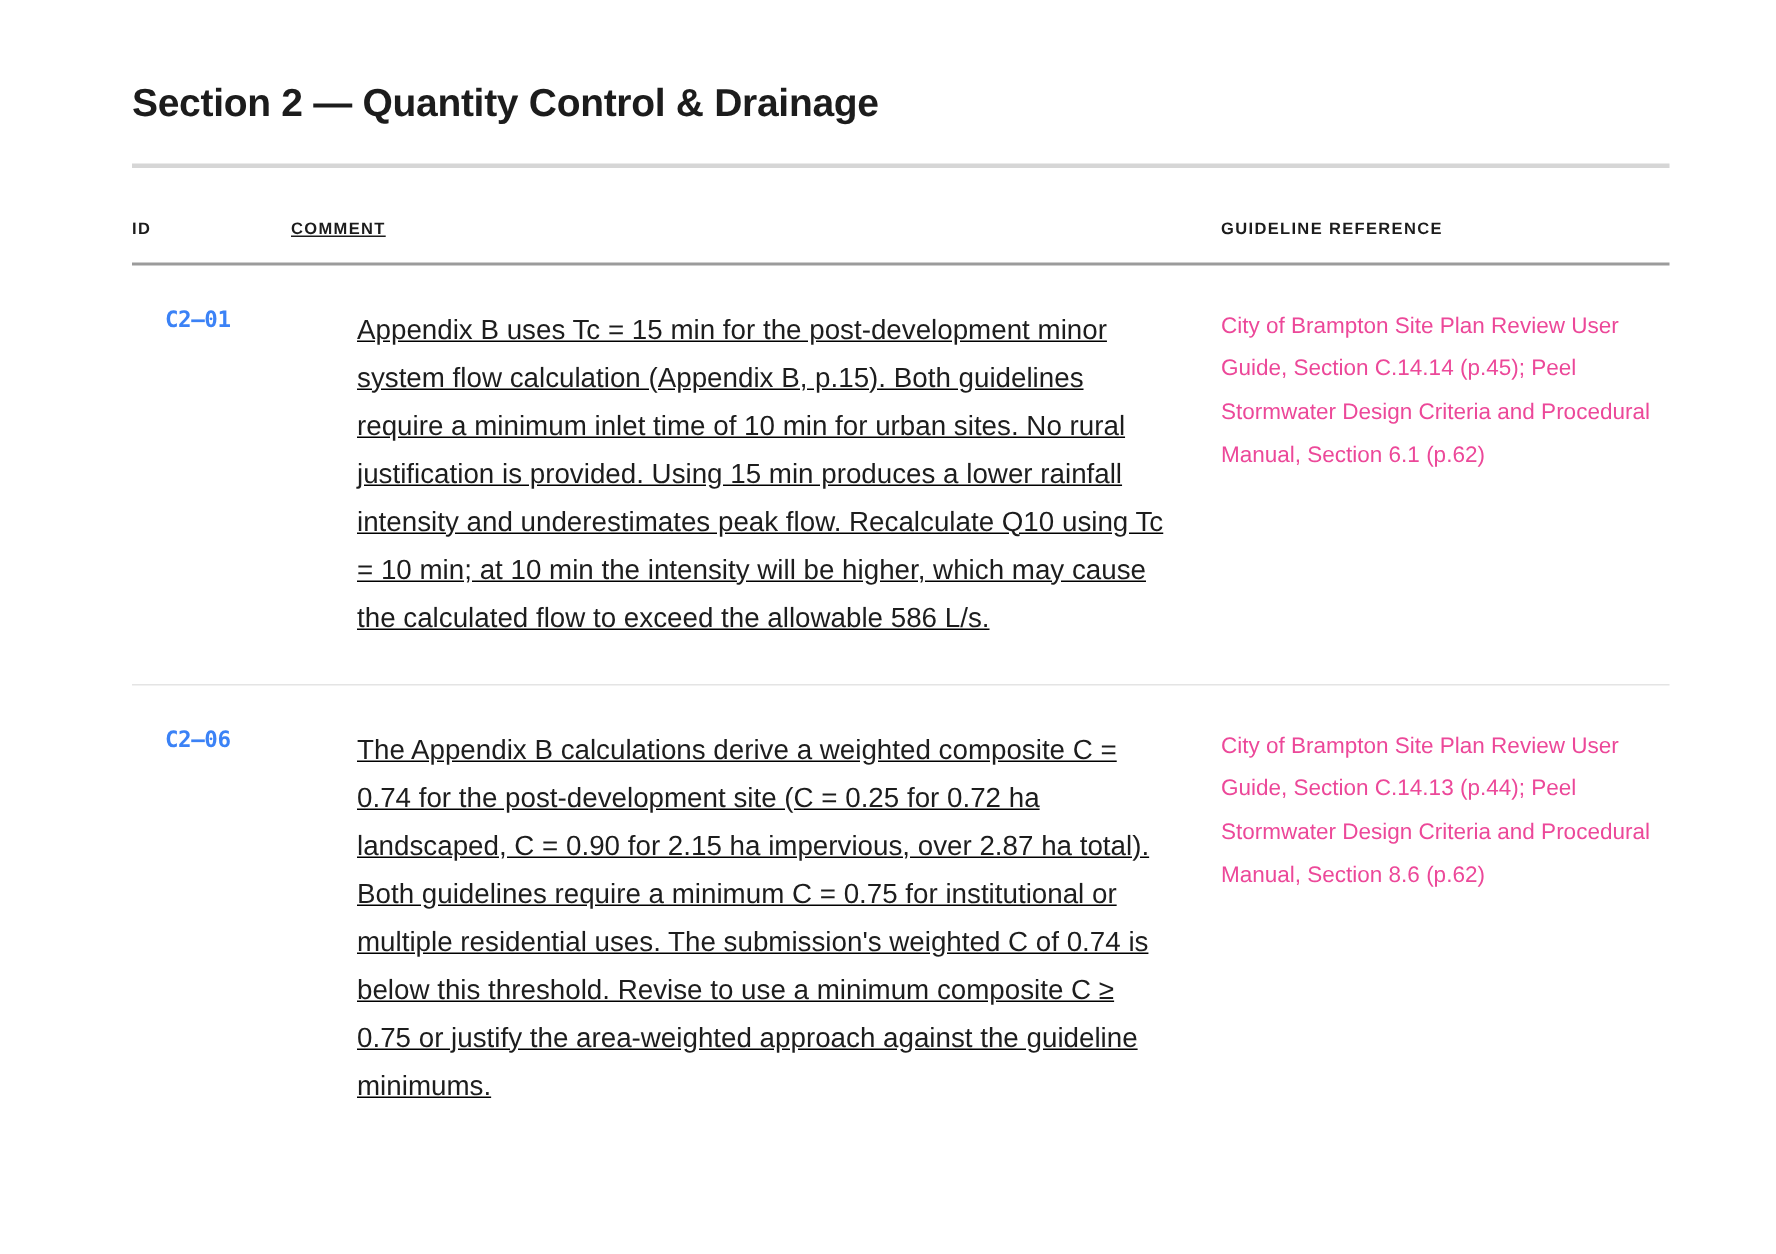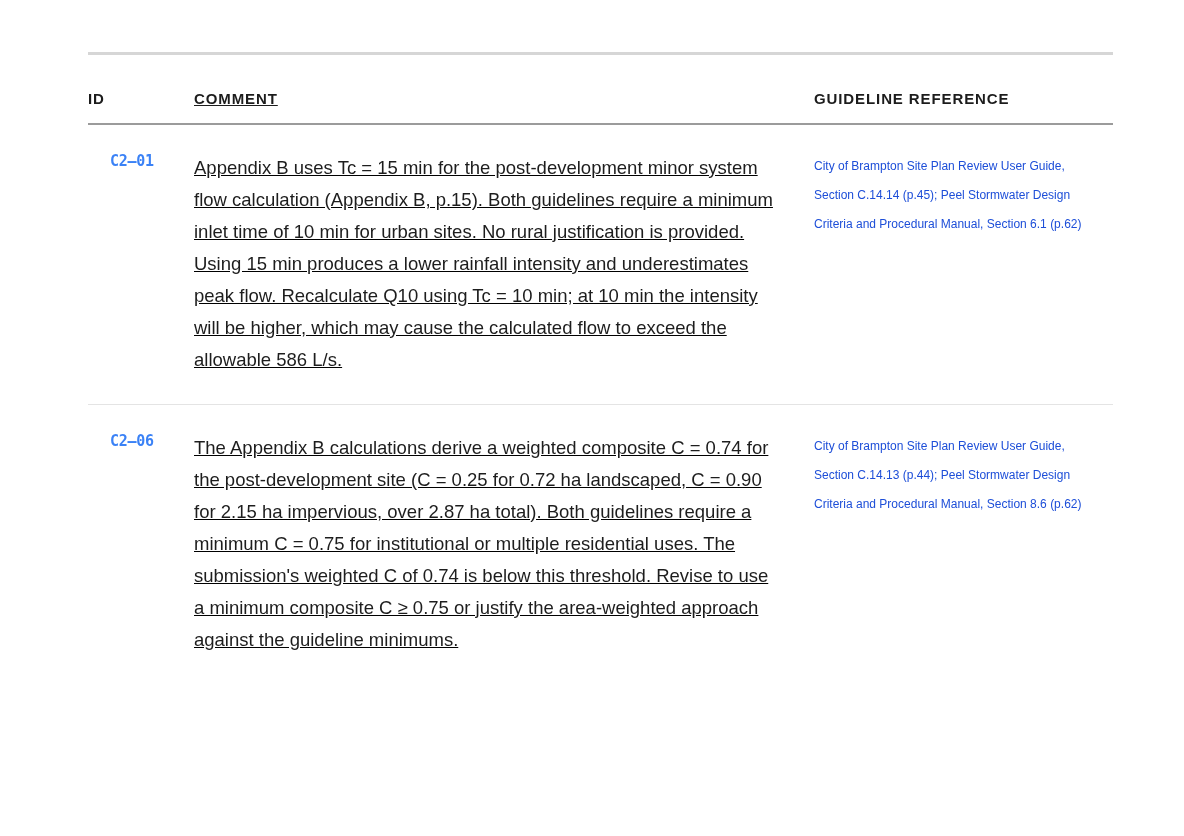--- a/index.html
+++ b/index.html
@@ -50,21 +50,21 @@
   table.comment-table {
     width: 100%;
     border-collapse: collapse;
     table-layout: fixed;
     margin-top: 0;
   }
 
   table.comment-table th {
     text-align: left;
     vertical-align: bottom;
-    font-size: 15px;
+    font-size: 11px;
     font-weight: bold;
     color: #1c1c1c;
     letter-spacing: 0.9px;
     padding: 35px 0 16px 0;
     border-bottom: 2px solid #9b9b9b;
   }
 
   th.col-id, td.col-id { width: 106px; padding-left: 22px; }
   th.col-comment, td.col-comment { width: 620px; text-decoration: underline; }
   th.col-ref, td.col-ref { width: auto; margin-top: 31px; }
@@ -90,38 +90,40 @@
     color: #3b82f6;
     letter-spacing: -0.3px;
     white-space: nowrap;
   }
 
   .cell-comment {
     font-size: 18.5px;
     line-height: 32px;
     color: #1d1d1d;
     padding-right: 36px;
+    margin-left: 44px;
   }
 
   .cell-ref {
-    font-size: 12px;
+    font-size: 15px;
     line-height: 28.8px;
-    color: #1d4ed8;
+    color: #ec4899;
     padding-right: 10px;
   }
 
   
   .table-wrap { width: 100%; }
 </style>
 </head>
 <body>
 
 <div class="page">
   <div class="content">
 
+    <h1 class="section-title">Section 2 — Quantity Control &amp; Drainage</h1>
 
     <div class="title-rule"></div>
 
     <div class="table-wrap">
       <table class="comment-table">
         <thead>
           <tr>
             <th class="col-id">ID</th>
             <th class="col-comment">COMMENT</th>
             <th class="col-ref">GUIDELINE REFERENCE</th>

